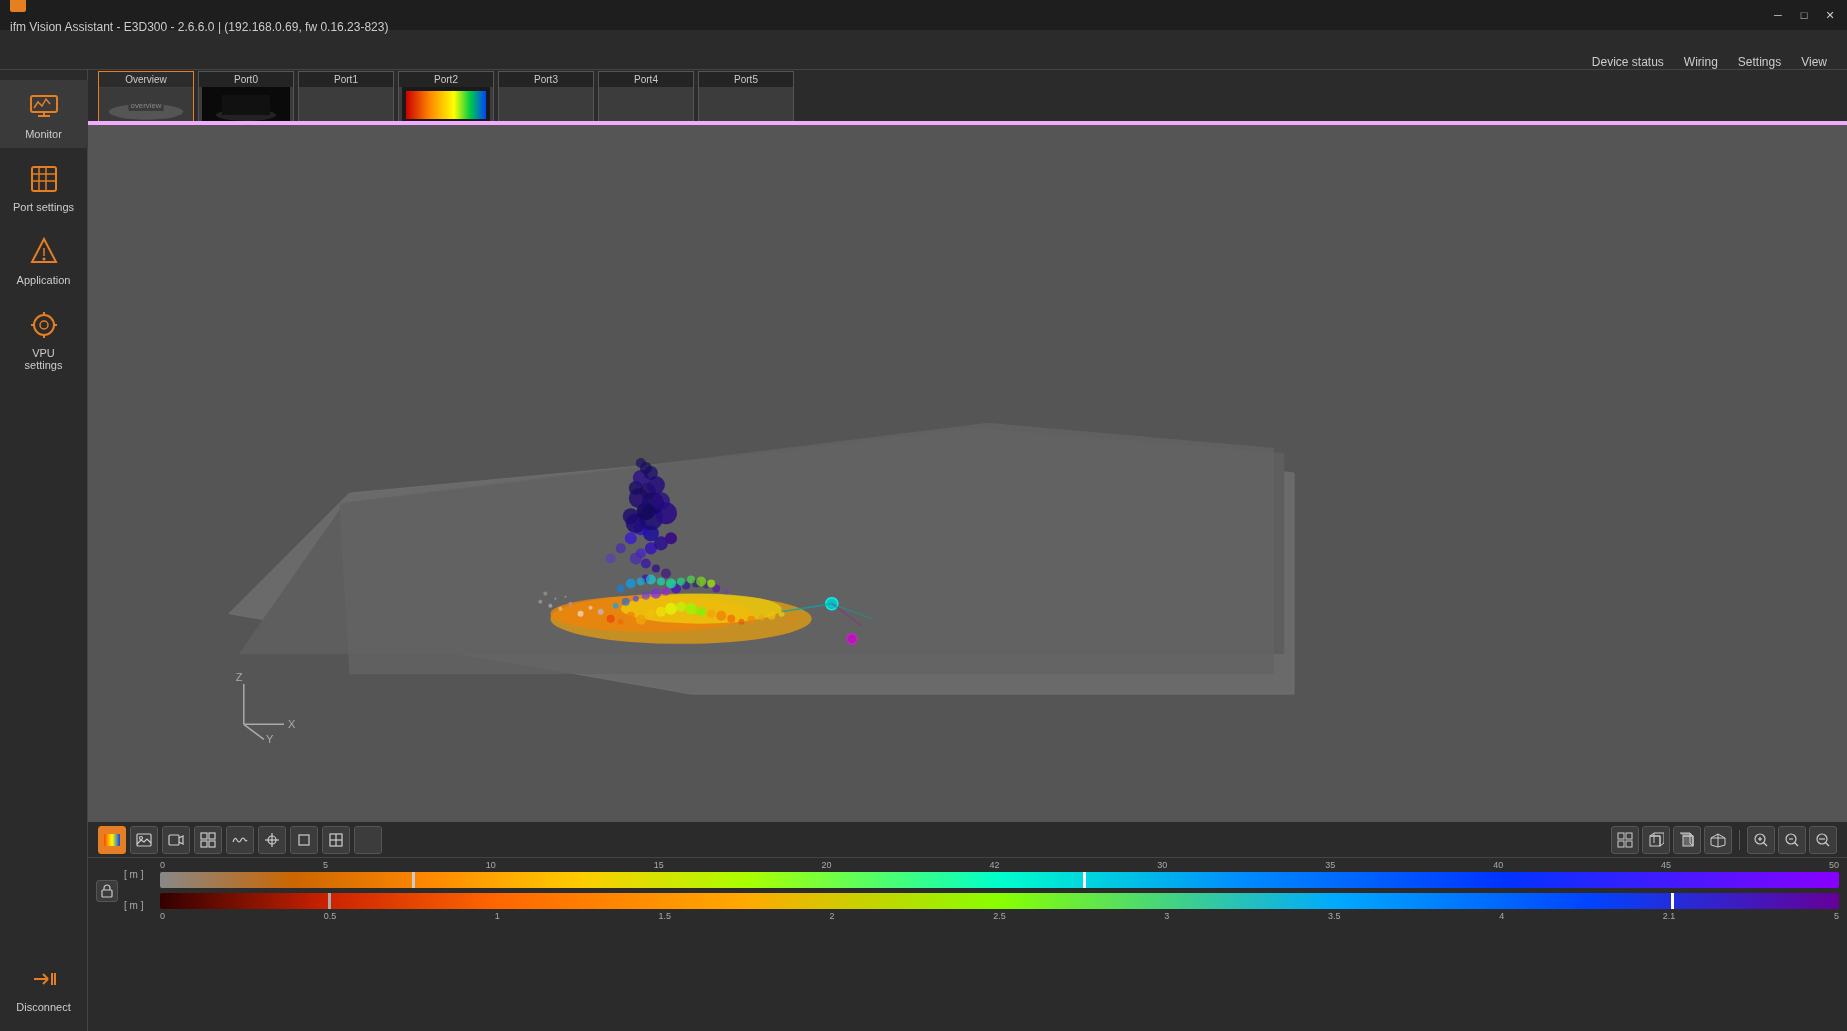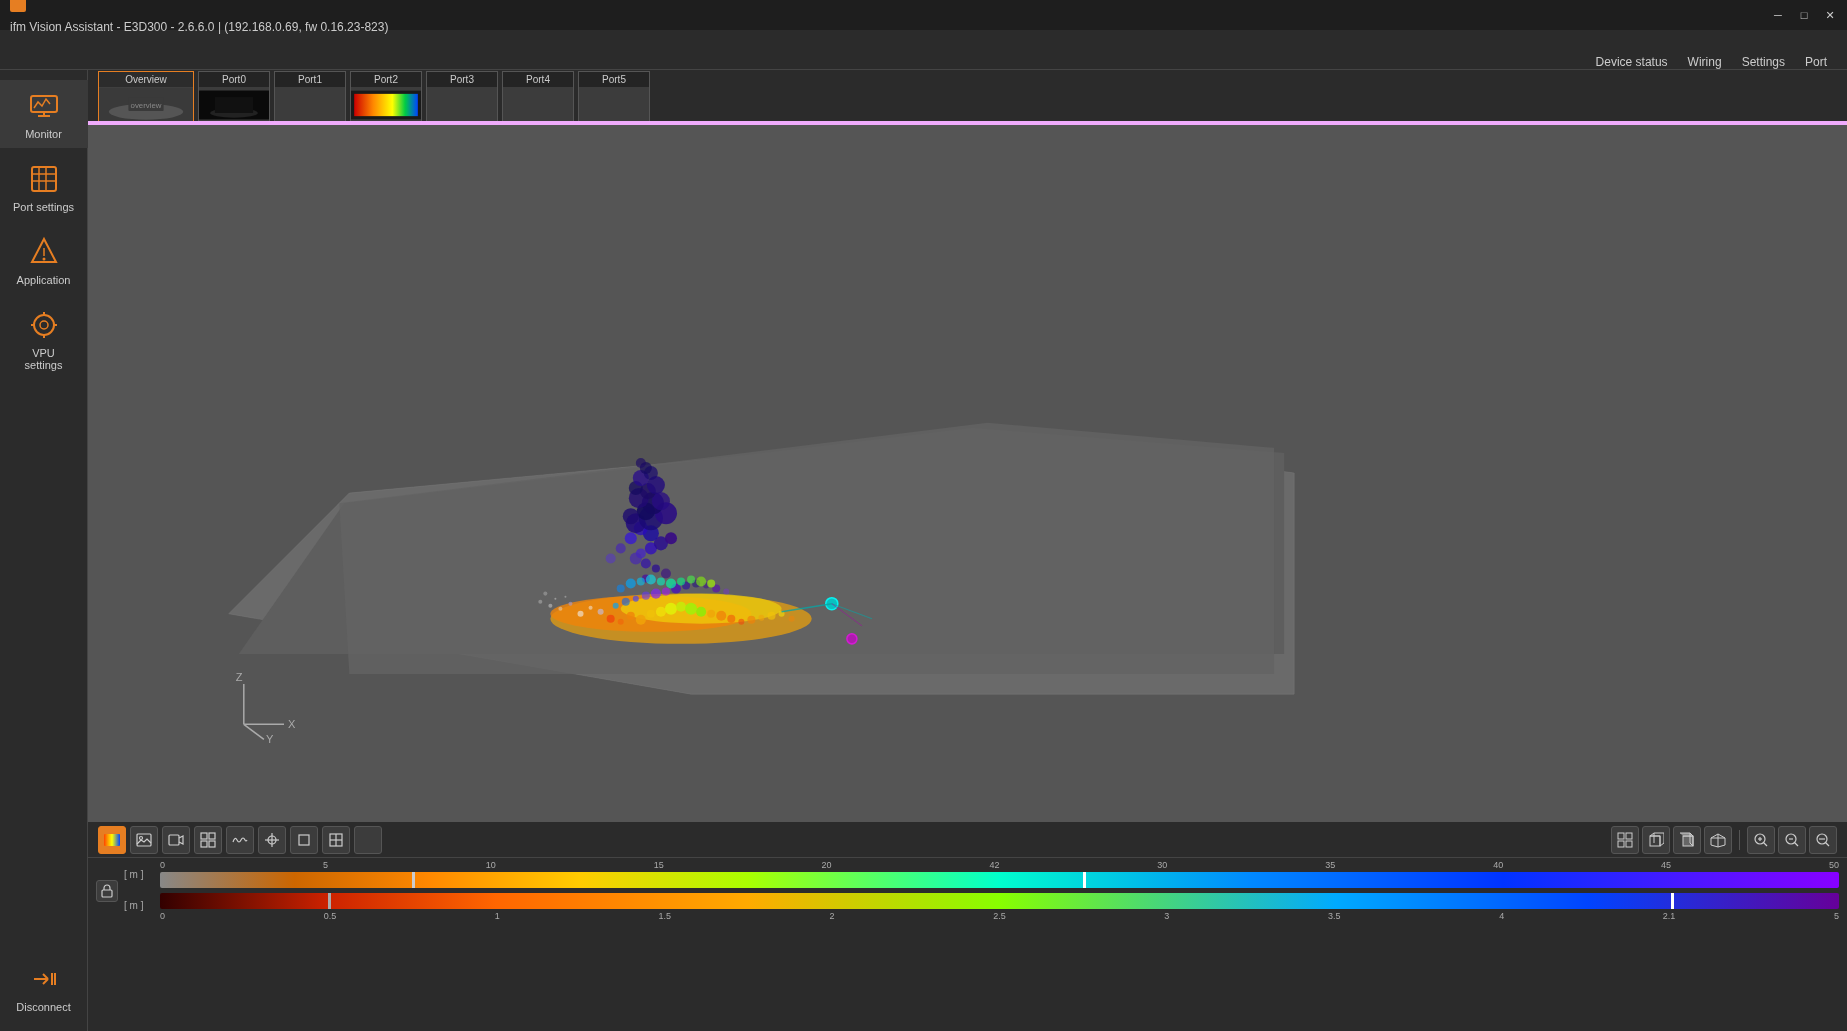--- a/index.html
+++ b/index.html
@@ -128,21 +128,21 @@
       height: 55px;
       background: #2b2b2b;
       display: flex;
       align-items: flex-end;
       padding-left: 10px;
       gap: 4px;
       border-bottom: 4px solid #f0abfc;
       flex-shrink: 0;
     }
     .port-tab {
-      width: 72px;
+      width: 96px;
       height: 50px;
       background: #3c3c3c;
       border: 1px solid #555;
       border-bottom: none;
       display: flex;
       flex-direction: column;
       align-items: center;
       justify-content: flex-start;
       cursor: pointer;
       overflow: hidden;
@@ -300,21 +300,21 @@
     <div class="win-btn">─</div>
     <div class="win-btn">□</div>
     <div class="win-btn">✕</div>
   </div>
 </div>
 
 <div id="topnav">
   <span class="topnav-item">Device status</span>
   <span class="topnav-item">Wiring</span>
   <span class="topnav-item">Settings</span>
-  <span class="topnav-item">Port</span>
+  <span class="topnav-item">View</span>
 </div>
 
 <div id="main-layout">
 
   <div id="sidebar">
     <div class="sidebar-item active">
       <div class="sidebar-icon">
         <svg width="36" height="36" viewBox="0 0 36 36">
           <rect x="5" y="8" width="26" height="16" rx="2" stroke="#e67e22" stroke-width="2"></rect>
           <line x1="18" y1="24" x2="18" y2="28" stroke="#e67e22" stroke-width="2"></line>

